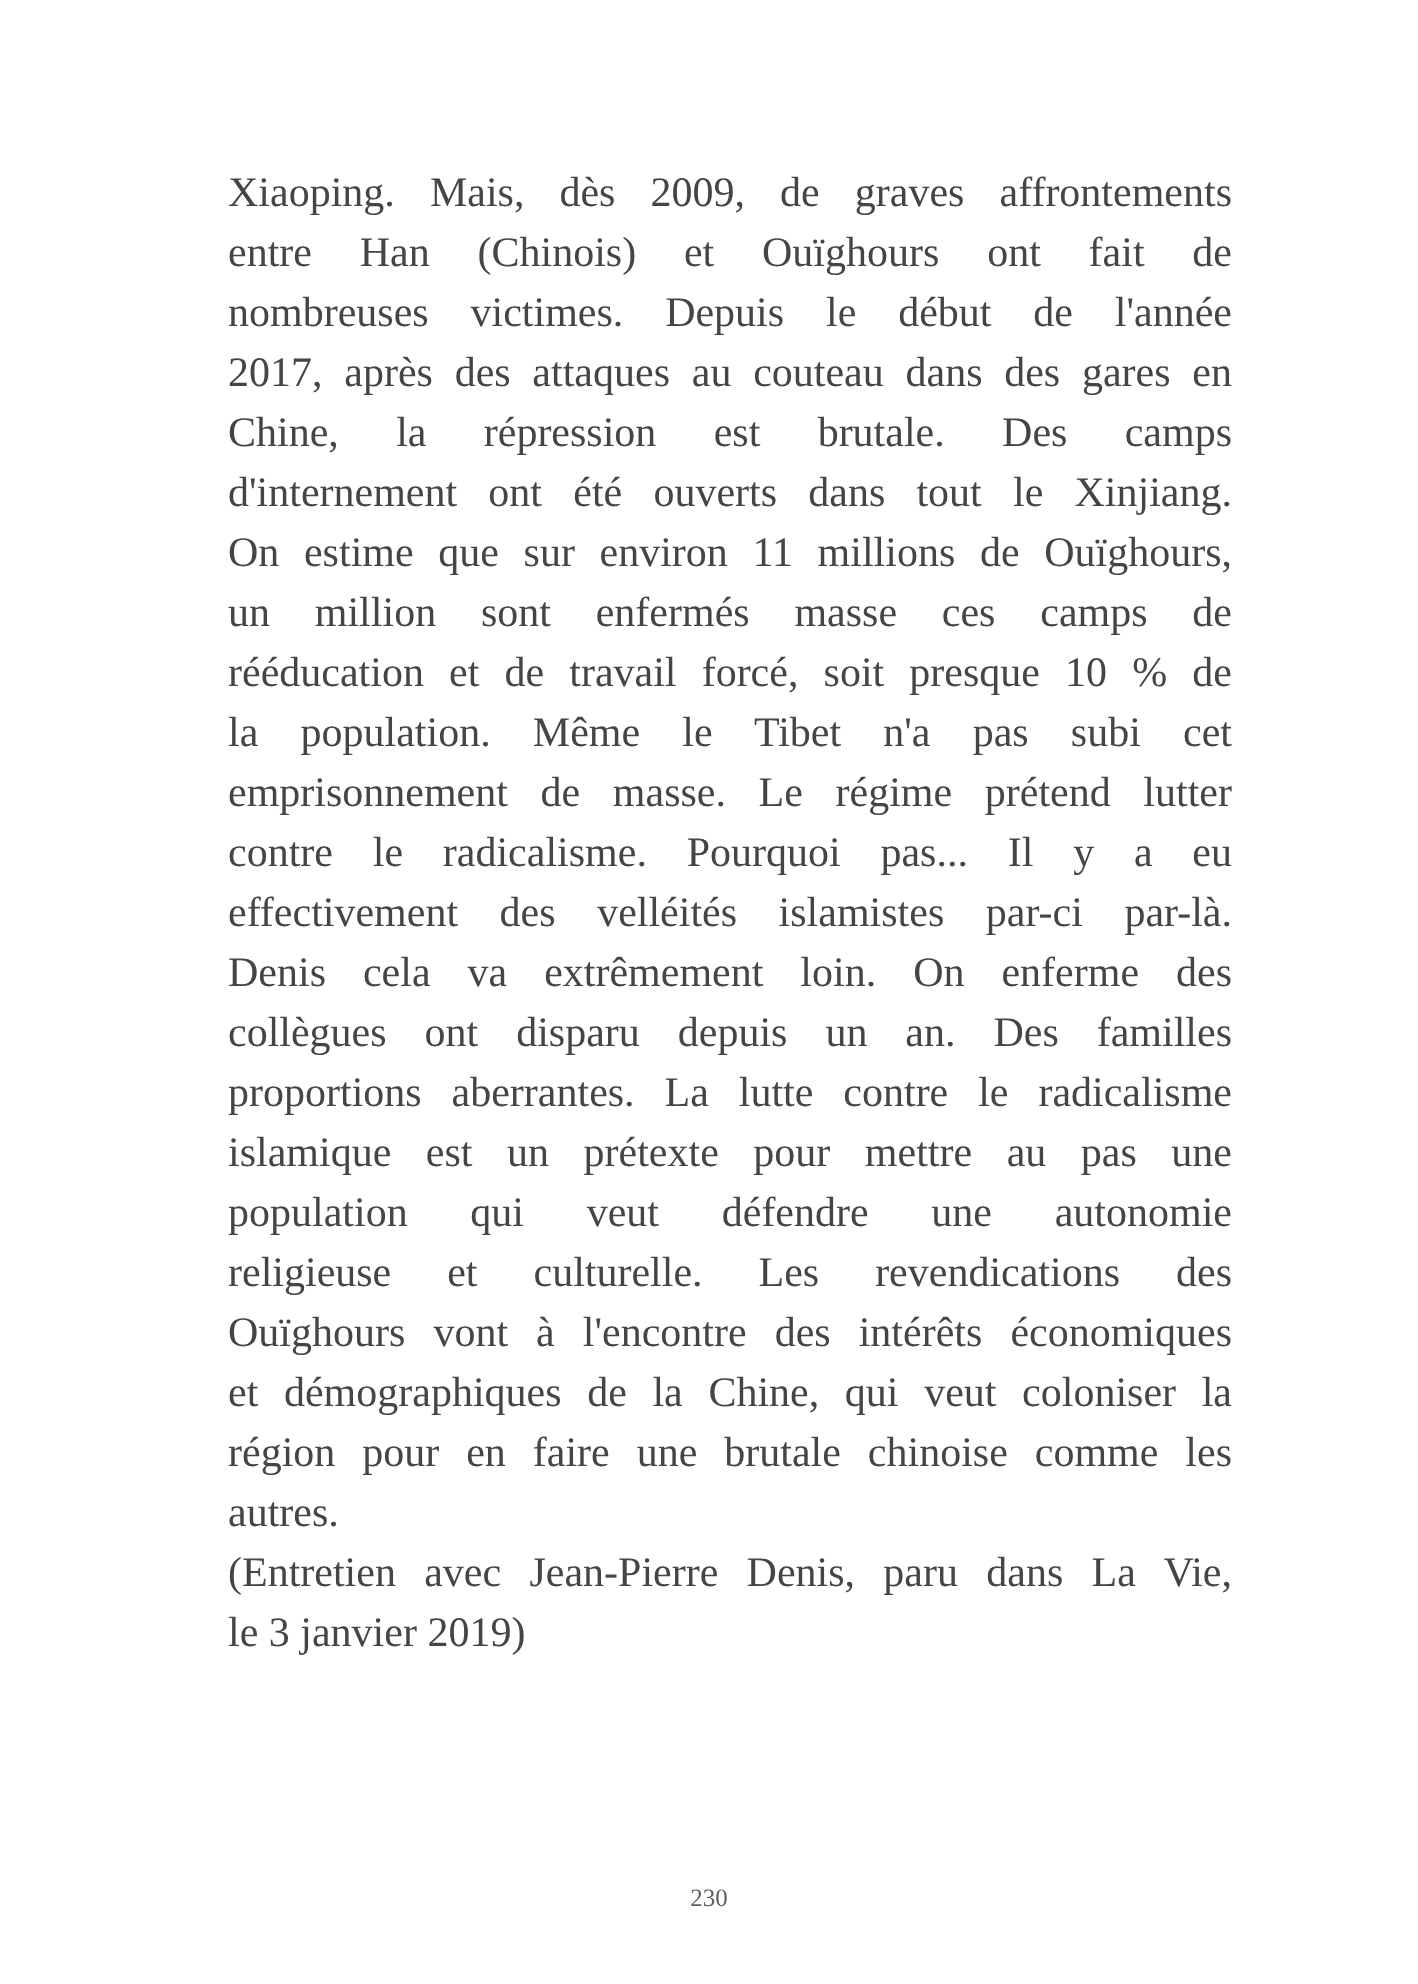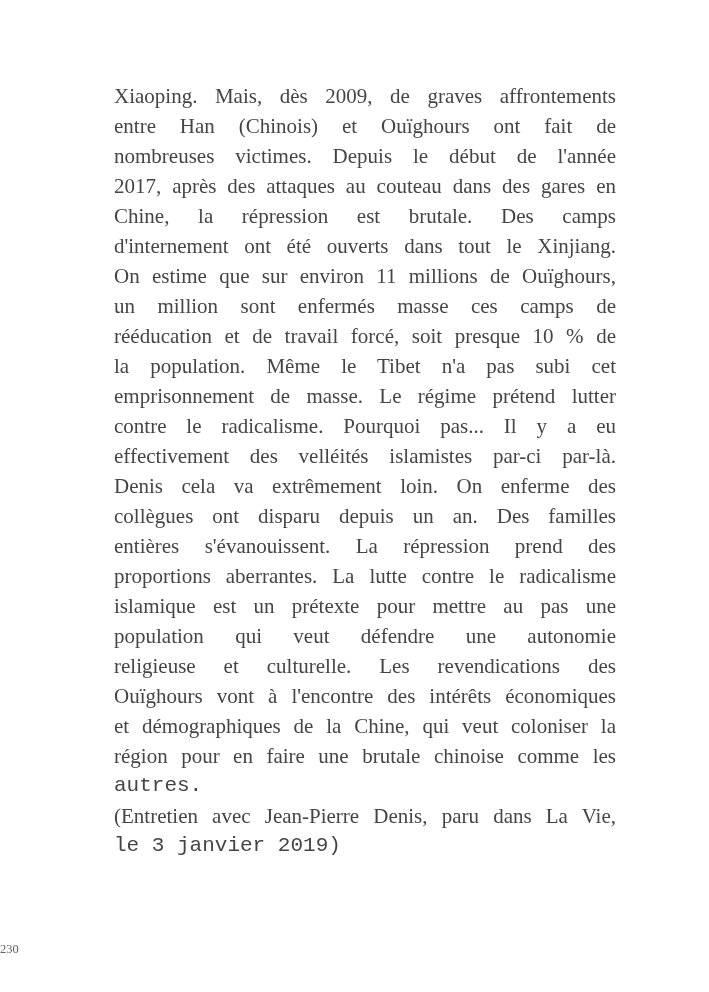--- a/index.html
+++ b/index.html
@@ -32,29 +32,29 @@
     height: 30px;
     line-height: 30px;
     overflow: hidden;
     text-align: justify;
     text-align-last: justify;
     text-justify: inter-word;
   }
   .line.no-justify {
     text-align: left;
     text-align-last: left;
-    font-family: Liberation Mono, monospace;
   }
   .page-number {
     position: absolute;
     left: 0;
     right: 0;
     top: 941px;
     height: 16px;
     line-height: 16px;
+    text-align: center;
     font-size: 12.5px;
     color: var(--pagenum-color, #5f5f5f);
   }
 </style>
 </head>
 <body style="--page-bg: #ffffff; --text-color: #454545; --pagenum-color: #5f5f5f;">
 
 <div class="page">
   <div class="text-block">
       <div class="line">Xiaoping. Mais, dès 2009, de graves affrontements</div>
@@ -65,21 +65,20 @@
       <div class="line">d'internement ont été ouverts dans tout le Xinjiang.</div>
       <div class="line">On estime que sur environ 11 millions de Ouïghours,</div>
       <div class="line">un million sont enfermés masse ces camps de</div>
       <div class="line">rééducation et de travail forcé, soit presque 10 % de</div>
       <div class="line">la population. Même le Tibet n'a pas subi cet</div>
       <div class="line">emprisonnement de masse. Le régime prétend lutter</div>
       <div class="line">contre le radicalisme. Pourquoi pas... Il y a eu</div>
       <div class="line">effectivement des velléités islamistes par-ci par-là.</div>
       <div class="line">Denis cela va extrêmement loin. On enferme des</div>
       <div class="line">collègues ont disparu depuis un an. Des familles</div>
-      <div class="line">entières s'évanouissent. La répression prend des</div>
       <div class="line">proportions aberrantes. La lutte contre le radicalisme</div>
       <div class="line">islamique est un prétexte pour mettre au pas une</div>
       <div class="line">population qui veut défendre une autonomie</div>
       <div class="line">religieuse et culturelle. Les revendications des</div>
       <div class="line">Ouïghours vont à l'encontre des intérêts économiques</div>
       <div class="line">et démographiques de la Chine, qui veut coloniser la</div>
       <div class="line">région pour en faire une brutale chinoise comme les</div>
       <div class="line no-justify">autres.</div>
       <div class="line">(Entretien avec Jean-Pierre Denis, paru dans La Vie,</div>
       <div class="line no-justify">le 3 janvier 2019)</div>

